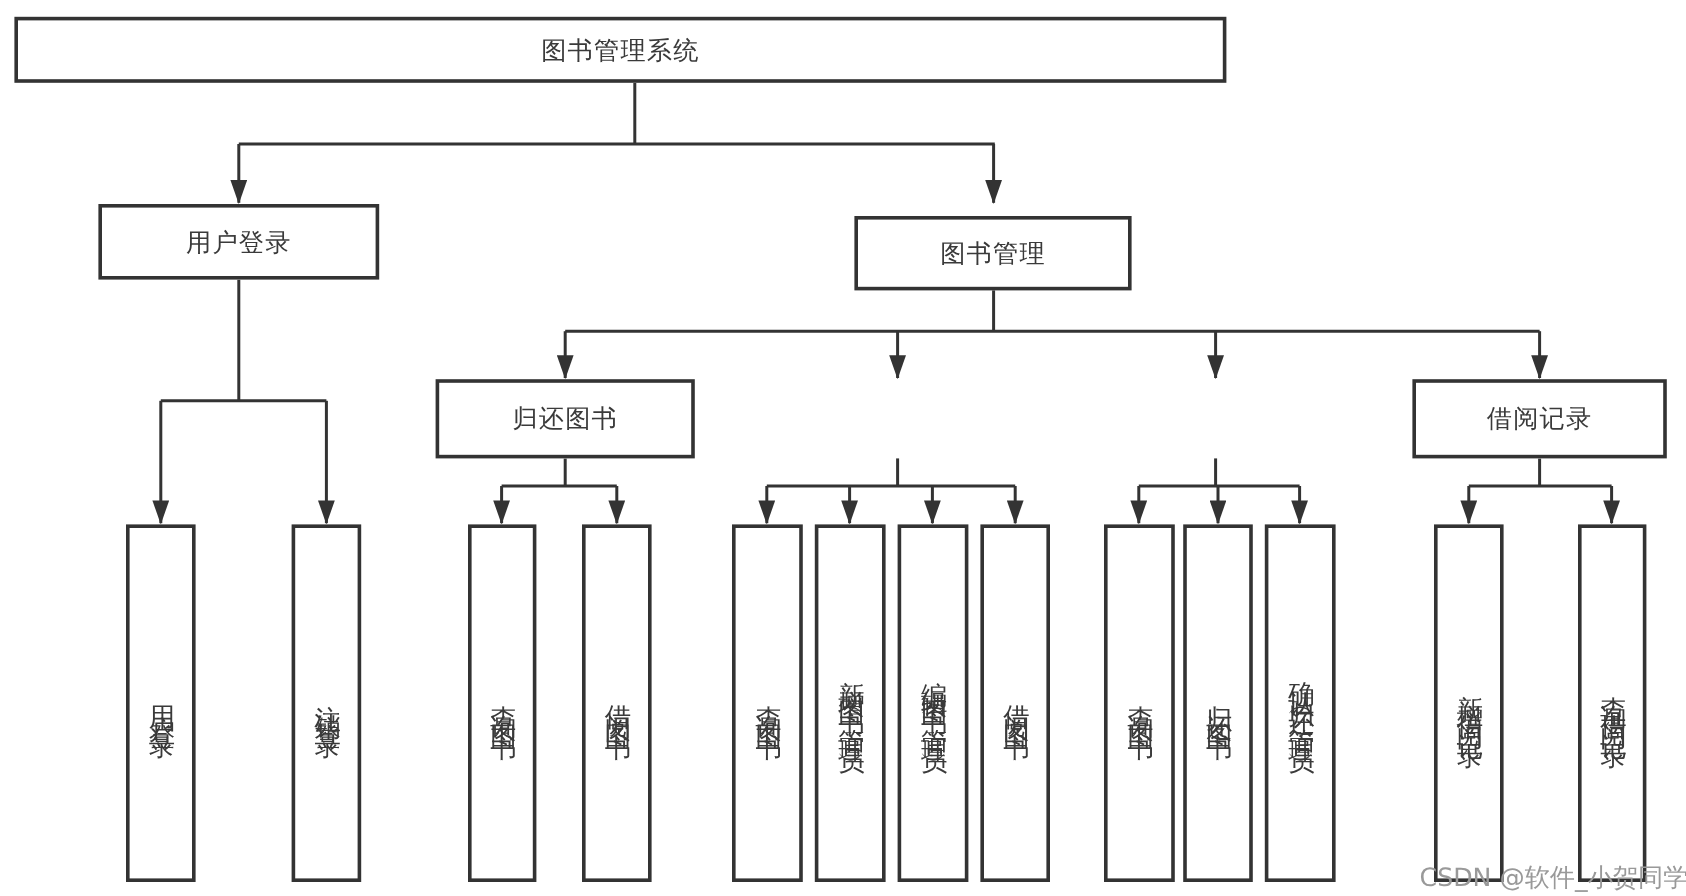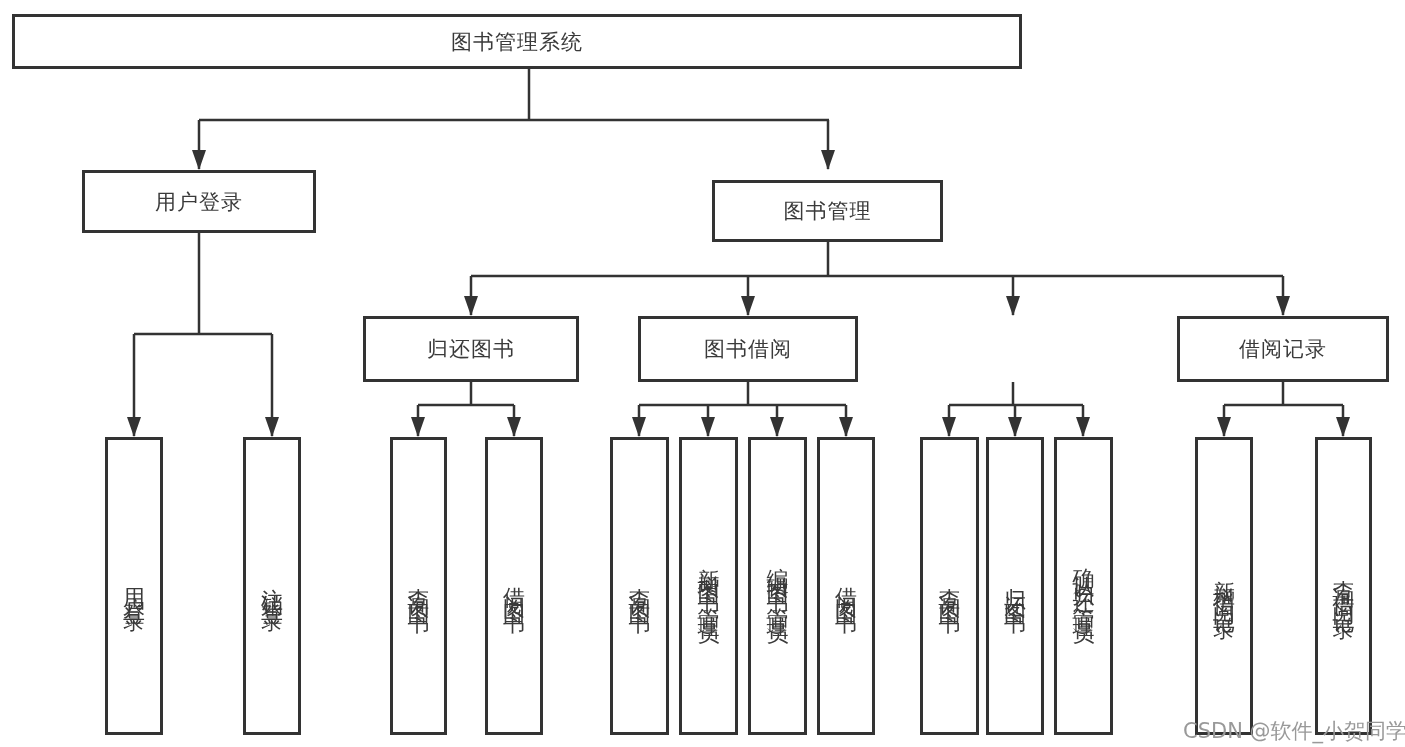--- a/index.html
+++ b/index.html
@@ -108,21 +108,20 @@
       <line x1="1343" y1="405" x2="1343" y2="436" marker-end="url(#arrow)"></line>
     </g>
   </svg>
 
   <div class="node hbox" style="left:12px; top:14px; width:1010px; height:55px;">图书管理系统</div>
 
   <div class="node hbox" style="left:82px; top:170px; width:234px; height:63px;">用户登录</div>
   <div class="node hbox" style="left:712px; top:180px; width:231px; height:62px;">图书管理</div>
 
   <div class="node hbox" style="left:363px; top:316px; width:216px; height:66px;">归还图书</div>
-  <div class="node hbox" style="left:638px; top:316px; width:220px; height:66px;">图书借阅</div>
   <div class="node hbox" style="left:1177px; top:316px; width:212px; height:66px;">借阅记录</div>
 
   <div class="node vbox" style="left:105px; top:437px; width:58px; height:298px;">用户登录</div>
   <div class="node vbox" style="left:243px; top:437px; width:58px; height:298px;">注销登录</div>
 
   <div class="node vbox" style="left:390px; top:437px; width:57px; height:298px;">查询图书</div>
   <div class="node vbox" style="left:485px; top:437px; width:58px; height:298px;">借阅图书</div>
 
   <div class="node vbox" style="left:610px; top:437px; width:59px; height:298px;">查询图书</div>
   <div class="node vbox" style="left:679px; top:437px; width:59px; height:298px;">新增图书（管理员）</div>

